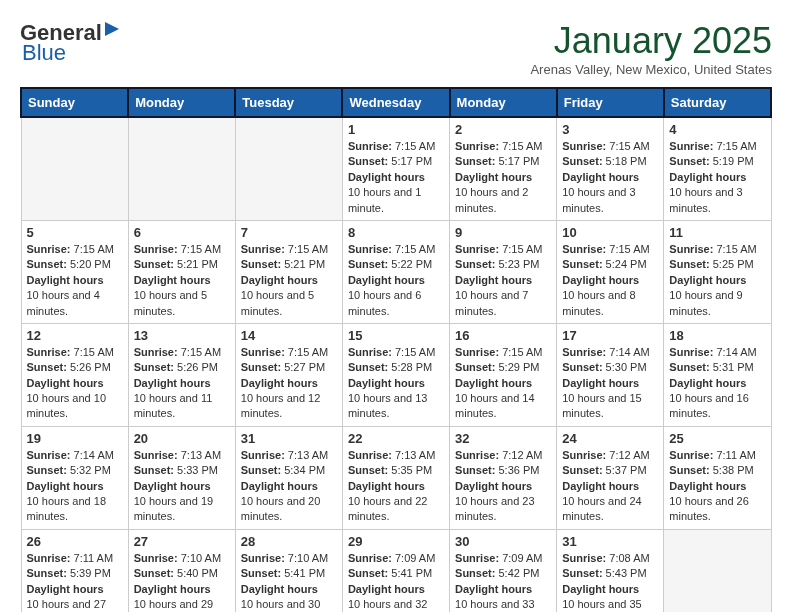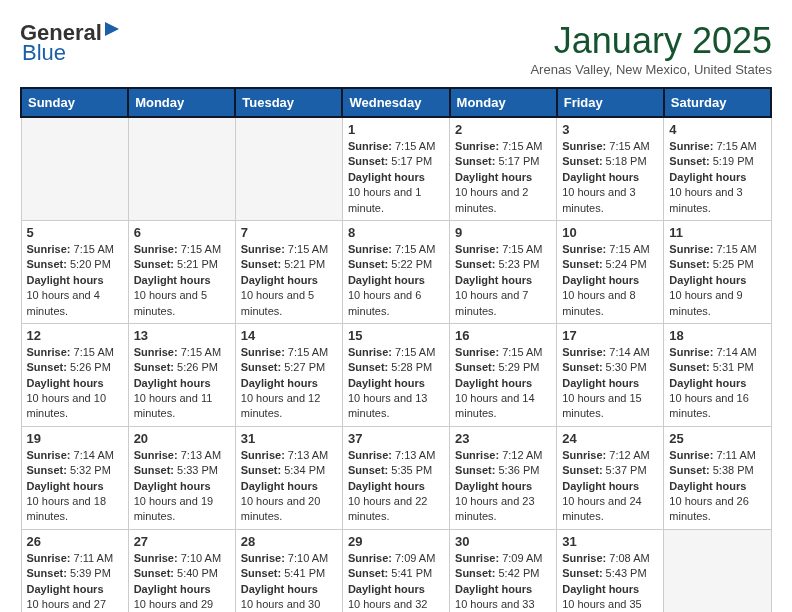--- a/index.html
+++ b/index.html
@@ -196,25 +196,25 @@
         </td>
         <td>
           <div class="day-number">20</div>
           <div class="day-info"><strong>Sunrise:</strong> 7:13 AM<br><strong>Sunset:</strong> 5:33 PM<br><strong>Daylight hours</strong><br>10 hours and 19 minutes.</div>
         </td>
         <td>
           <div class="day-number">31</div>
           <div class="day-info"><strong>Sunrise:</strong> 7:13 AM<br><strong>Sunset:</strong> 5:34 PM<br><strong>Daylight hours</strong><br>10 hours and 20 minutes.</div>
         </td>
         <td>
-          <div class="day-number">37</div>
+          <div class="day-number">22</div>
           <div class="day-info"><strong>Sunrise:</strong> 7:13 AM<br><strong>Sunset:</strong> 5:35 PM<br><strong>Daylight hours</strong><br>10 hours and 22 minutes.</div>
         </td>
         <td>
-          <div class="day-number">23</div>
+          <div class="day-number">32</div>
           <div class="day-info"><strong>Sunrise:</strong> 7:12 AM<br><strong>Sunset:</strong> 5:36 PM<br><strong>Daylight hours</strong><br>10 hours and 23 minutes.</div>
         </td>
         <td>
           <div class="day-number">24</div>
           <div class="day-info"><strong>Sunrise:</strong> 7:12 AM<br><strong>Sunset:</strong> 5:37 PM<br><strong>Daylight hours</strong><br>10 hours and 24 minutes.</div>
         </td>
         <td>
           <div class="day-number">25</div>
           <div class="day-info"><strong>Sunrise:</strong> 7:11 AM<br><strong>Sunset:</strong> 5:38 PM<br><strong>Daylight hours</strong><br>10 hours and 26 minutes.</div>
         </td>

